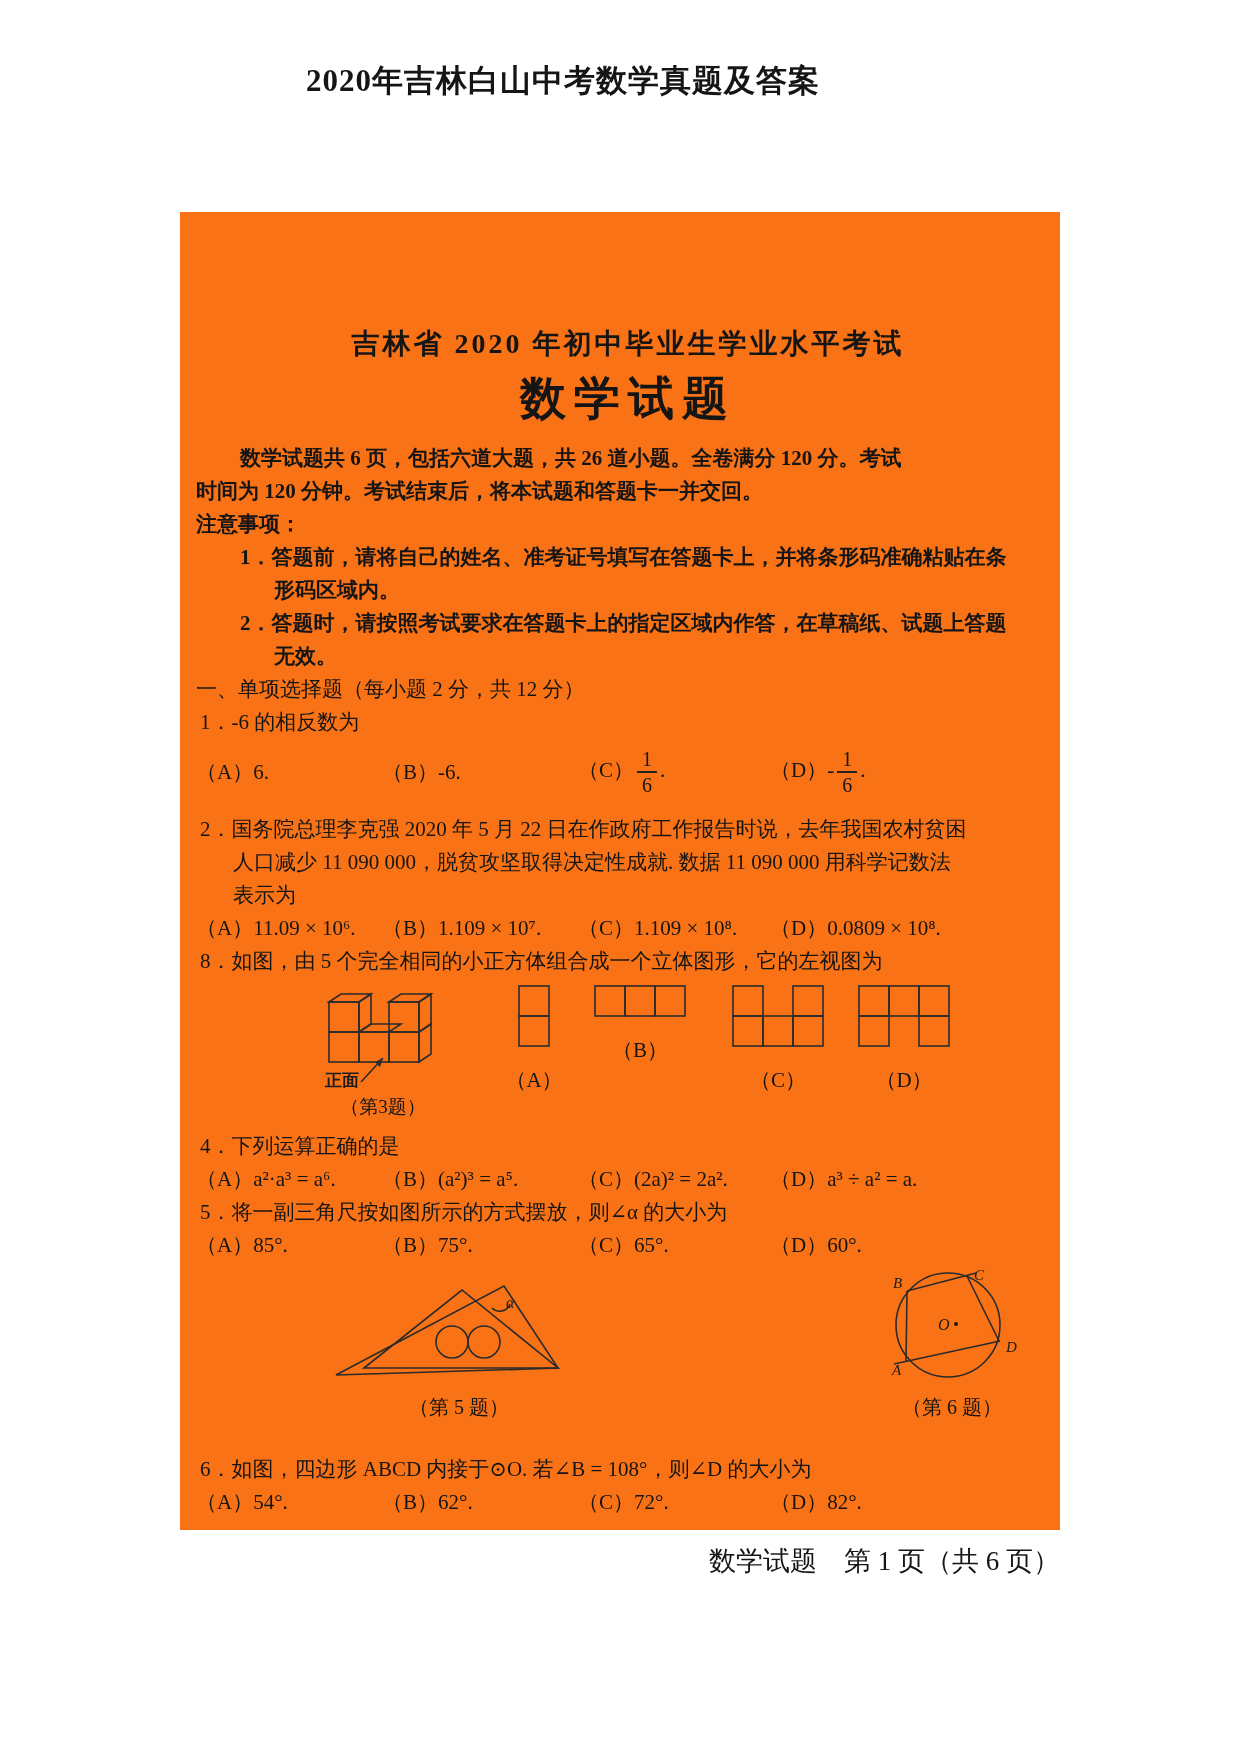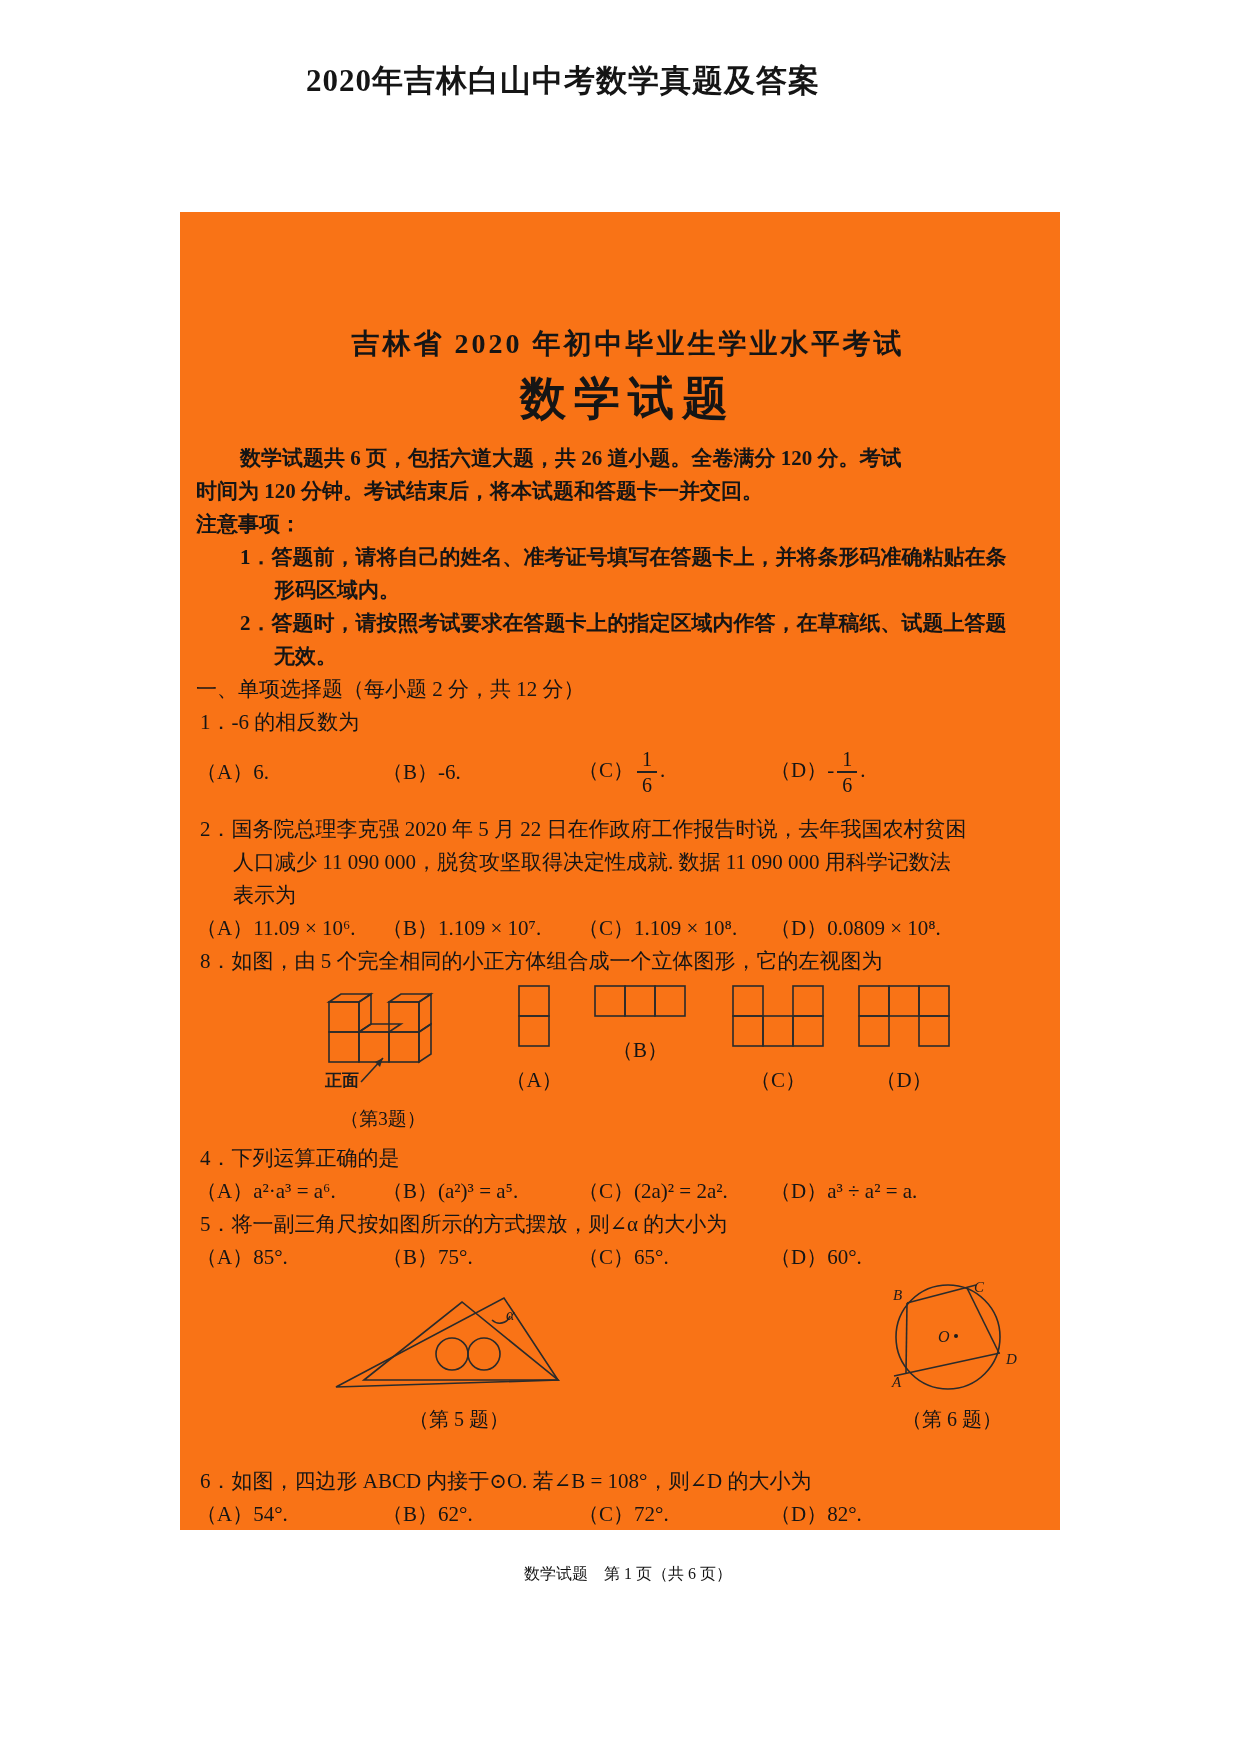--- a/index.html
+++ b/index.html
@@ -35,35 +35,35 @@
   .opts-frac{align-items:center;height:66px;}
   .frac{display:inline-block;vertical-align:middle;text-align:center;line-height:1.12;font-size:20px;margin:0 3px;}
   .frac .num{display:block;border-bottom:2px solid #222;padding:0 5px 1px;}
   .frac .den{display:block;padding-top:1px;}
   svg{display:block;}
   svg polygon,svg rect,svg path.ln,svg line,svg circle.ln{fill:none;stroke:#2b2b2b;stroke-width:1.6;}
   svg text{font-family:"Liberation Serif","DejaVu Serif",serif;fill:#1c1c1c;}
   .fig3-row{display:flex;margin-top:6px;margin-left:112px;}
   .cube-block{width:150px;text-align:center;}
   .cube-block svg{margin:0 auto;}
-  .fig-caption{font-size:19px;line-height:30px;margin-top:16px;text-align:center;}
+  .fig-caption{font-size:19px;line-height:30px;margin-top:4px;text-align:center;}
   .optfig{text-align:center;}
   .optfig svg{margin:0 auto;}
   .optfig .lbl{margin-top:16px;font-size:21px;text-align:center;}
   .ofa{width:64px;margin-left:44px;}
   .ofb{width:100px;margin-left:24px;}
   .ofc{width:100px;margin-left:38px;}
   .ofd{width:100px;margin-left:26px;}
   .q4{margin-top:8px;}
   .fig56-row{display:flex;align-items:flex-end;margin-top:6px;margin-left:120px;}
   .fig5-block{width:250px;margin-left:18px;text-align:center;}
   .fig6-block{width:140px;margin-left:298px;text-align:center;}
   .fig5-block .fig-caption,.fig6-block .fig-caption{margin-top:12px;font-size:20px;}
   .q6{margin-top:31px;}
-  .footer{margin-top:26px;text-align:center;font-size:16px;}
+  .footer{margin-top:26px;text-align:right;font-size:27px;}
   .mt8{margin-top:8px;}
 </style>
 </head>
 <body>
 
 <div class="page-title">2020年吉林白山中考数学真题及答案</div>
 
 <div class="scan">
 
   <div class="exam-header">吉林省 2020 年初中毕业生学业水平考试</div>

